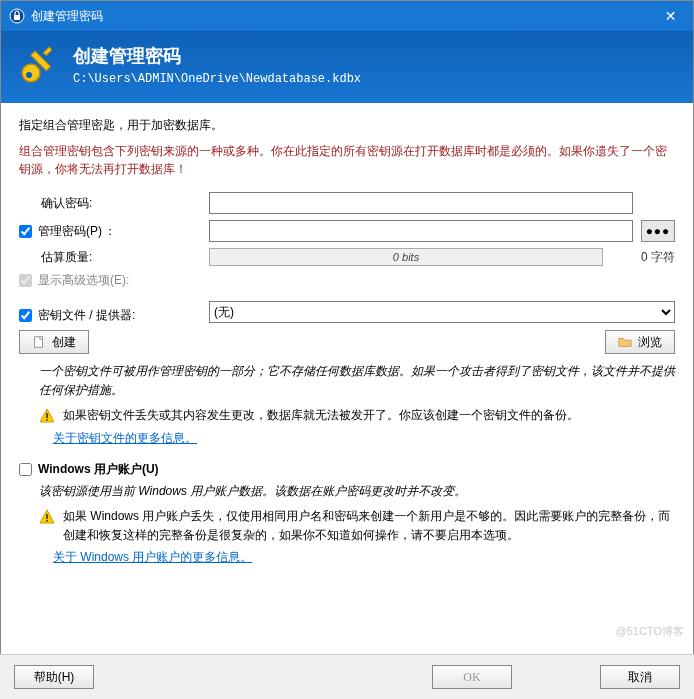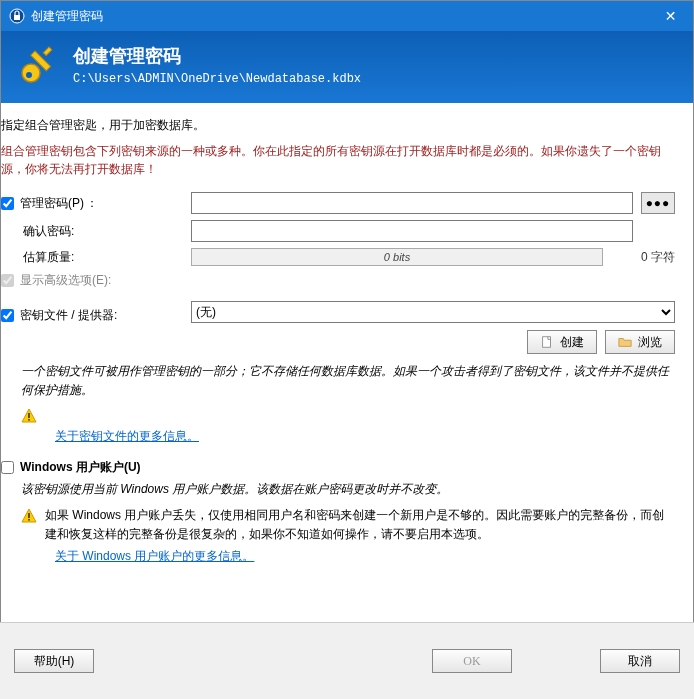--- a/index.html
+++ b/index.html
@@ -5,50 +5,50 @@
 * { box-sizing: border-box; margin: 0; padding: 0; }
 body { font-family: "Microsoft YaHei", "SimSun", sans-serif; font-size: 12px; background: #fff; width: 694px; height: 699px; overflow: hidden; border: 1px solid #888; }
 .titlebar { background: #1977d4; color: #fff; height: 30px; display: flex; align-items: center; padding: 0 0 0 8px; }
 .titlebar .lock { width: 16px; height: 16px; margin-right: 6px; }
 .titlebar .title { flex: 1; font-size: 12px; }
 .titlebar .close { width: 45px; height: 30px; display: flex; align-items: center; justify-content: center; cursor: pointer; font-size: 14px; }
 .header { background: linear-gradient(#0d5fb5, #1977d4); color: #fff; padding: 10px 14px 14px 14px; display: flex; align-items: center; }
 .header .keyicon { width: 48px; height: 48px; margin-right: 10px; }
 .header .h1 { font-size: 18px; font-weight: bold; margin-bottom: 4px; }
 .header .path { font-size: 12px; font-family: Liberation Mono, monospace; }
-.body { padding: 14px 18px 10px 0; }
+.body { padding: 14px 18px 10px 18px; }
 .intro1 { margin-bottom: 8px; }
 .intro2 { color: #a02020; margin-bottom: 14px; line-height: 1.5; }
 .row { display: flex; align-items: center; margin-bottom: 6px; }
 .row .lbl { width: 190px; display: flex; align-items: center; }
 .row .lbl input[type=checkbox] { margin-right: 6px; }
 .row .lbl .colon { margin-left: 2px; }
 .row .field { flex: 1; }
 .row input[type=text], .row input[type=password] { width: 100%; height: 22px; border: 1px solid #7a7a7a; padding: 0 4px; font-size: 12px; }
 .row .reveal { width: 34px; height: 22px; margin-left: 8px; border: 1px solid #888; background: #e8e8e8; display: flex; align-items: center; justify-content: center; cursor: pointer; font-weight: bold; letter-spacing: 1px; }
 .row .qbar { flex: 1; height: 18px; border: 1px solid #aaa; background: #f0f0f0; text-align: center; font-size: 11px; line-height: 16px; color: #444; font-style: italic; }
 .row .chars { margin-left: 12px; width: 60px; text-align: right; color: #333; }
 .adv { color: #888; display: flex; align-items: center; margin: 4px 0 10px 0; }
 .adv input { margin-right: 6px; }
 .section { margin-bottom: 10px; }
 .keysel { display: flex; align-items: center; margin-bottom: 6px; }
 .keysel .klbl { display: flex; align-items: center; width: 190px; margin-top: 8px; }
 .keysel .klbl input { margin-right: 6px; }
 .keysel select { flex: 1; height: 22px; border: 1px solid #7a7a7a; font-size: 12px; background: #fff; }
-.keybtns { display: flex; justify-content: flex-end; gap: 8px; margin-bottom: 8px; }
+.keybtns { display: flex; justify-content: space-between; gap: 8px; margin-bottom: 8px; }
 .btn { height: 24px; padding: 0 12px; border: 1px solid #888; background: linear-gradient(#fdfdfd,#e6e6e6); display: flex; align-items: center; gap: 6px; cursor: pointer; font-size: 12px; }
 .btn svg { width: 14px; height: 14px; }
 .desc { margin-left: 20px; line-height: 1.6; font-style: italic; }
 .warnrow { display: flex; align-items: flex-start; margin: 6px 0 0 20px; line-height: 1.6; }
 .warnrow .wicon { width: 16px; height: 16px; margin-right: 8px; margin-top: 2px; flex-shrink: 0; }
-.link { color: #0066cc; text-decoration: underline; cursor: pointer; margin-left: 54px; display: inline-block; margin-top: 4px; }
+.link { color: #0066cc; text-decoration: underline; cursor: pointer; margin-left: 34px; display: inline-block; margin-top: 4px; }
 .win { margin-top: 14px; }
 .win .wlbl { display: flex; align-items: center; font-weight: bold; margin-bottom: 4px; }
 .win .wlbl input { margin-right: 6px; }
-.footer { border-top: 1px solid #ccc; padding: 26px 14px; display: flex; align-items: center; position: absolute; bottom: 0; left: 0; right: 0; background: #f0f0f0; gap: 40px; }
+.footer { border-top: 1px solid #ccc; padding: 10px 14px; display: flex; align-items: center; position: absolute; bottom: 0; left: 0; right: 0; background: #f0f0f0; gap: 40px; }
 .footer .fbtn { height: 24px; width: 80px; border: 1px solid #888; background: linear-gradient(#fdfdfd,#e6e6e6); display: flex; align-items: center; justify-content: center; cursor: pointer; font-size: 12px; }
 .footer .spacer { flex: 1; }
 .footer .fbtn.disabled { color: #999; font-family: Liberation Serif, serif; }
 .watermark { position: absolute; right: 10px; bottom: 60px; color: #ccc; font-size: 11px; }
 </style>
 </head>
 <body>
 
 <div class="titlebar">
   <svg class="lock" viewBox="0 0 16 16">
@@ -71,34 +71,34 @@
     <div class="h1">创建管理密码</div>
     <div class="path">C:\Users\ADMIN\OneDrive\Newdatabase.kdbx</div>
   </div>
 </div>
 
 <div class="body">
   <div class="intro1">指定组合管理密匙，用于加密数据库。</div>
   <div class="intro2">组合管理密钥包含下列密钥来源的一种或多种。你在此指定的所有密钥源在打开数据库时都是必须的。如果你遗失了一个密钥源，你将无法再打开数据库！</div>
 
   <div class="row">
+    <div class="lbl" style="padding-left:22px;">
+        <span>确认密码:</span>
+      </div>
+    <div class="field"><input type="password" style=""></div>
+    <div style="width:42px"></div>
+  </div>
+  <div class="row">
     <div class="lbl">
         <input type="checkbox" checked="" style="">
         <span>管理密码(P)</span>
         <span class="colon">：</span>
       </div>
     <div class="field"><input type="password" style=""></div>
     <div class="reveal">●●●</div>
-  </div>
-  <div class="row">
-    <div class="lbl" style="padding-left:22px;">
-        <span>确认密码:</span>
-      </div>
-    <div class="field"><input type="password" style=""></div>
-    <div style="width:42px"></div>
   </div>
   <div class="row">
     <div class="lbl" style="padding-left:22px;">
         <span>估算质量:</span>
       </div>
     <div class="qbar">0 bits</div>
     <div class="chars">0 字符</div>
   </div>
 
   <div class="adv">
@@ -129,20 +129,21 @@
         <span>浏览</span>
       </div>
     </div>
     <div class="desc">一个密钥文件可被用作管理密钥的一部分；它不存储任何数据库数据。如果一个攻击者得到了密钥文件，该文件并不提供任何保护措施。</div>
     <div class="warnrow">
       <svg class="wicon" viewBox="0 0 16 16">
           <path d="M8 1 L15 14 H1 Z" fill="#ffcc00" stroke="#cc9900"></path>
           <rect x="7.2" y="5" width="1.6" height="5" fill="#333"></rect>
           <rect x="7.2" y="11" width="1.6" height="1.6" fill="#333"></rect>
         </svg>
+      <div>如果密钥文件丢失或其内容发生更改，数据库就无法被发开了。你应该创建一个密钥文件的备份。</div>
     </div>
     <a class="link">关于密钥文件的更多信息。</a>
   </div>
 
   <div class="win section">
     <div class="wlbl">
         <input type="checkbox" style="">
         <span>Windows 用户账户(U)</span>
       </div>
     <div class="desc">该密钥源使用当前 Windows 用户账户数据。该数据在账户密码更改时并不改变。</div>

